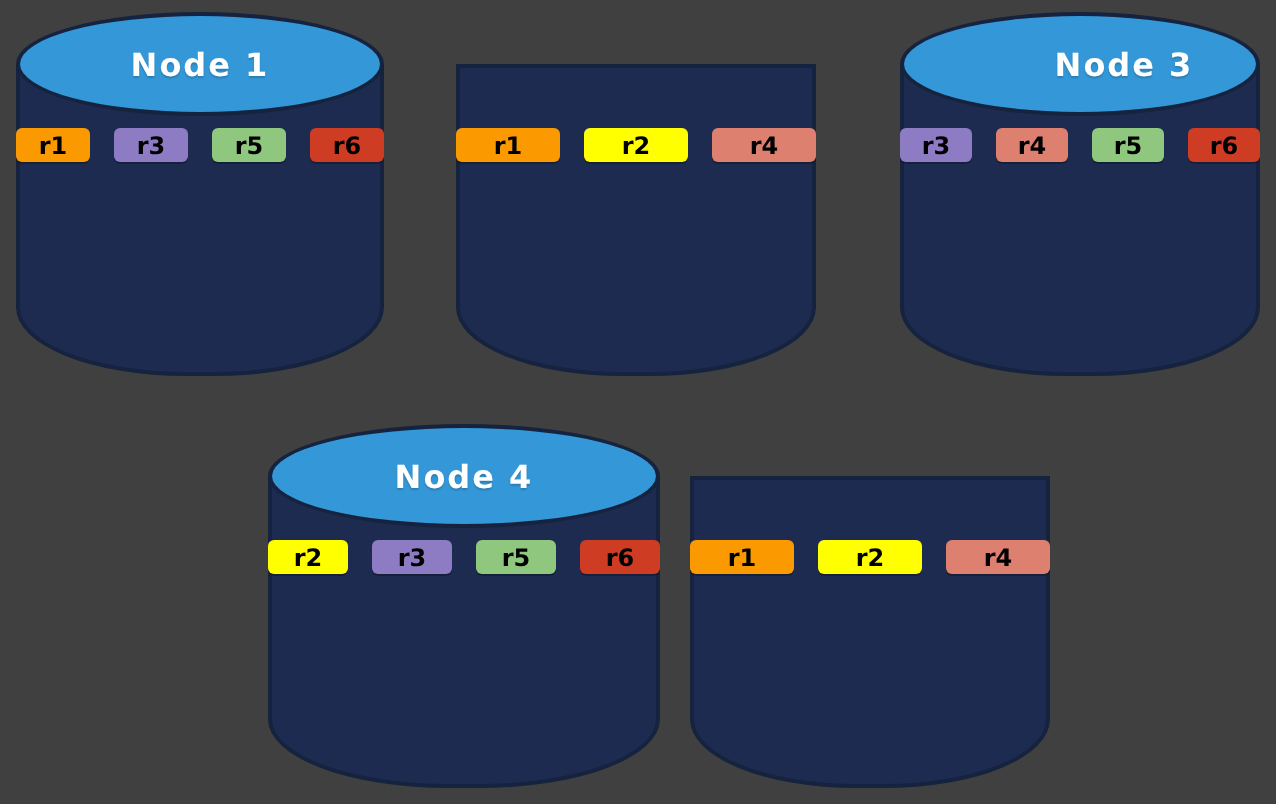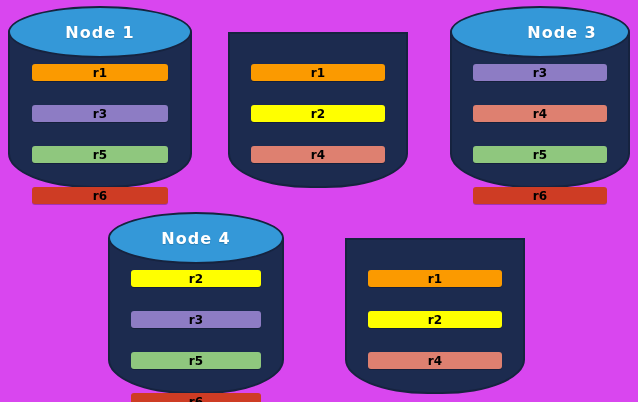--- a/index.html
+++ b/index.html
@@ -65,23 +65,23 @@
   }
 
   
   .bars {
     position: absolute;
     left: 0;
     right: 0;
     top: 58px;
     z-index: 4;
     display: flex;
-    flex-direction: column;
+    flex-direction: row;
     align-items: center;
-    gap: 24px;
+    gap: 12px;
   }
 
   .bar {
     width: 74%;
     height: 17px;
     border-radius: 3px;
     display: flex;
     align-items: center;
     justify-content: center;
     box-sizing: border-box;
@@ -93,27 +93,27 @@
     font-weight: bold;
     color: #000000;
     line-height: 1;
   }
 
   
   #node-0 { left: 8px;   top: 6px;   width: 184px; height: 182px; }
   #node-1 { left: 228px; top: 6px;   width: 180px; height: 182px; }
   #node-2 { left: 450px; top: 6px;   width: 180px; height: 182px; }
   
-  #node-3 { left: 108px; top: 212px; width: 176px; height: 182px; }
+  #node-3 { left: 134px; top: 212px; width: 196px; height: 182px; }
   #node-4 { left: 345px; top: 212px; width: 180px; height: 182px; }
 </style>
 </head>
 <body>
 
-<div id="canvas" style="background: #d946ef;">
+<div id="canvas" style="background: #404040;">
 
   <div class="node" id="node-0">
     <div class="cyl-top" style="background: rgb(52, 152, 216); border-color: rgb(22, 35, 63);">
       <span class="node-label" style="color: rgb(255, 255, 255);">Node  1</span>
     </div>
     <div class="cyl-body" style="background: rgb(28, 43, 79); border-color: rgb(22, 35, 63);"></div>
     <div class="bars">
         <div class="bar" style="background: rgb(251, 154, 0);">
           <span class="bar-label" style="color: rgb(0, 0, 0);">r1</span>
         </div>

